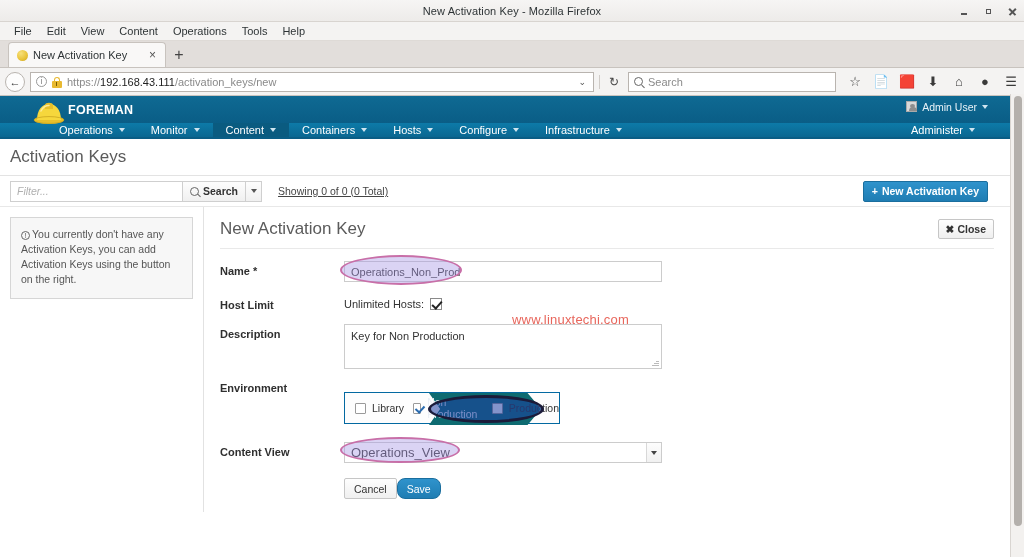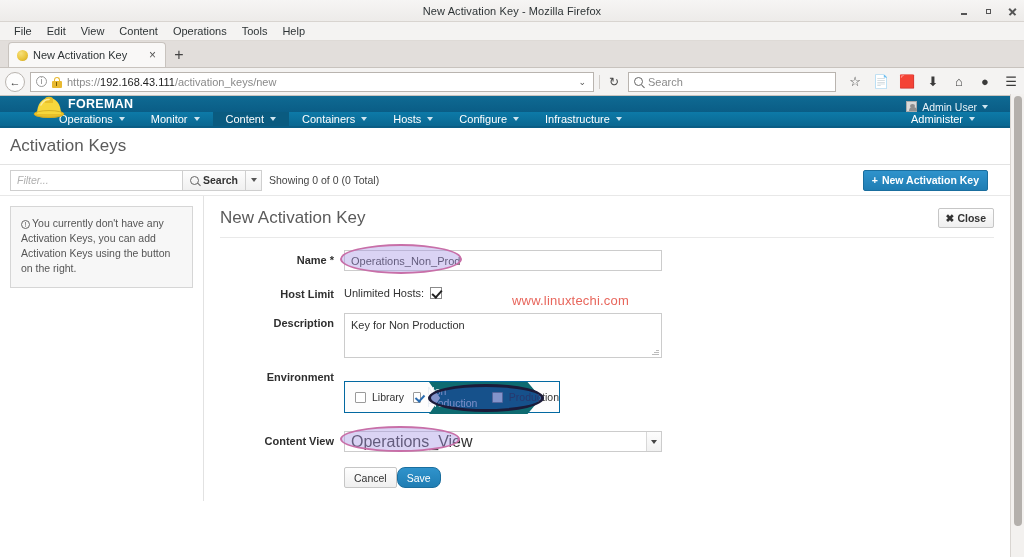--- a/index.html
+++ b/index.html
@@ -120,21 +120,21 @@
     font-size: 11px; color:#8a8a8a;
   }
   .mag { width:9px;height:9px;border:1.3px solid #666;border-radius:50%; position:relative; flex:0 0 auto;}
   .mag::after{content:'';position:absolute;right:-3px;bottom:-2px;width:4px;height:1.3px;background:#666;transform:rotate(45deg);}
   .chrome-icons { display:flex; align-items:center; gap: 10px; padding-left: 6px; }
   .ci { width: 16px; height:16px; display:flex;align-items:center;justify-content:center; color:#3a3a3a; font-size: 13px;}
 
   
   .app { position: relative; width: 1010px; background:#fff; }
   .fm-top {
-    height: 16px; background: #01689e;
+    height: 27px; background: #01689e;
     background: linear-gradient(#0f6a93, #0a5d86);
     display:flex; align-items:center; position: relative;
   }
   .fm-logo-wrap { display:flex; align-items:center; margin-left: 44px; gap:6px; position: relative; z-index: 3;}
   .helmet {
     position: absolute; left: -12px; top: -4px;
     width: 34px; height: 26px;
   }
   .fm-brand {
     font-size: 12.5px; font-weight: bold; color: #fff; letter-spacing: .3px;
@@ -192,21 +192,21 @@
     height: 21px; border:1px solid #cfcfcf;
     background: linear-gradient(#fdfdfd,#f0f0f0);
     display:flex;align-items:center;gap:4px; padding: 0 7px;
     font-size: 10.5px; color:#333; font-weight:bold;
   }
   .search-caret {
     height: 21px; width: 16px; border:1px solid #cfcfcf; border-left:none;
     background: linear-gradient(#fdfdfd,#f0f0f0);
     display:flex;align-items:center;justify-content:center;
   }
-  .showing { font-size: 10.5px; color: #444; margin-left: 7px; }
+  .showing { font-size: 10.5px; color: #444; margin-left: 16px; text-decoration: underline; }
   .btn-new {
     position:absolute; right: 22px;
     height: 21px; background:#2a8bc4;
     background: linear-gradient(#2f93cc, #1f7db3);
     border:1px solid #1a6e9e; border-radius: 2px;
     color:#fff; font-size: 10.5px; font-weight:bold;
     display:flex;align-items:center; gap:4px; padding: 0 8px;
   }
 
   .body-row { display:flex; align-items:stretch; min-height: 300px; }
@@ -229,21 +229,21 @@
     margin-left:auto; height: 20px;
     border:1px solid #c6c6c6; border-radius:2px;
     background: linear-gradient(#fefefe,#efefef);
     font-size: 10.5px; color: #333; font-weight:bold;
     display:flex;align-items:center;gap:3px; padding: 0 7px;
   }
   .hr-light { height:1px; background:#e9e9e9; margin: 9px 0 12px 0; }
 
   .frow { display:flex; align-items:flex-start; margin-bottom: 13px; }
   .flabel {
-    width: 124px; flex: 0 0 124px; text-align: right;
+    width: 124px; flex: 0 0 124px; text-align: left;
     font-size: 11px; font-weight: bold; color: #2f2f2f;
     padding-top: 4px; padding-right: 10px;
   }
   .flabel .req { font-weight: bold; }
   .fctl { flex: 1 1 auto; position: relative; }
 
   .txt-input {
     width: 318px; height: 21px;
     border: 1px solid #cccccc; background:#fff;
     font-size: 11px; color: #333;
@@ -254,21 +254,21 @@
     width: 12px; height: 12px; border:1px solid #8a8a8a; background:#fff;
     position: relative; display:inline-block;
   }
   .chk.checked::after {
     content:''; position:absolute; left:3px; top:0px;
     width: 4px; height: 8px;
     border: solid #222; border-width: 0 2px 2px 0;
     transform: rotate(42deg);
   }
   .watermark {
-    position:absolute; left: 168px; top: 9px;
+    position:absolute; left: 168px; top: 17px;
     font-size: 13px; color: #e8665c; letter-spacing: .2px;
   }
   .txtarea {
     width: 318px; height: 45px;
     border:1px solid #cccccc; background:#fff;
     font-size: 11px; color:#333; padding: 5px 6px;
     position: relative;
   }
   .resize-grip {
     position:absolute; right:2px; bottom:2px; width:7px;height:7px;
@@ -306,21 +306,21 @@
   }
   .chk-sm.checked { }
   .chk-sm.checked::after{
     content:''; position:absolute; left:3px; top:0px;
     width:4px;height:7px;border:solid #2b6cb0;border-width:0 2px 2px 0;transform:rotate(42deg);
   }
 
   .sel-input {
     width: 318px; height: 21px;
     border:1px solid #cccccc; background:#fff;
-    font-size: 16px; color:#333; padding: 0 6px;
+    font-size: 13px; color:#333; padding: 0 6px;
     display:flex; align-items:center; position:relative;
   }
   .sel-arrow {
     position:absolute; right: 0; top: 0; width: 15px; height: 19px;
     display:flex;align-items:center;justify-content:center;
     background: linear-gradient(#fdfdfd,#f1f1f1); border-left:1px solid #d8d8d8;
   }
   .sel-arrow i { width:0;height:0;border-left:3.5px solid transparent;border-right:3.5px solid transparent;border-top:4px solid #444; }
 
   .btn-row { display:flex; gap: 0; padding-top: 2px; }

